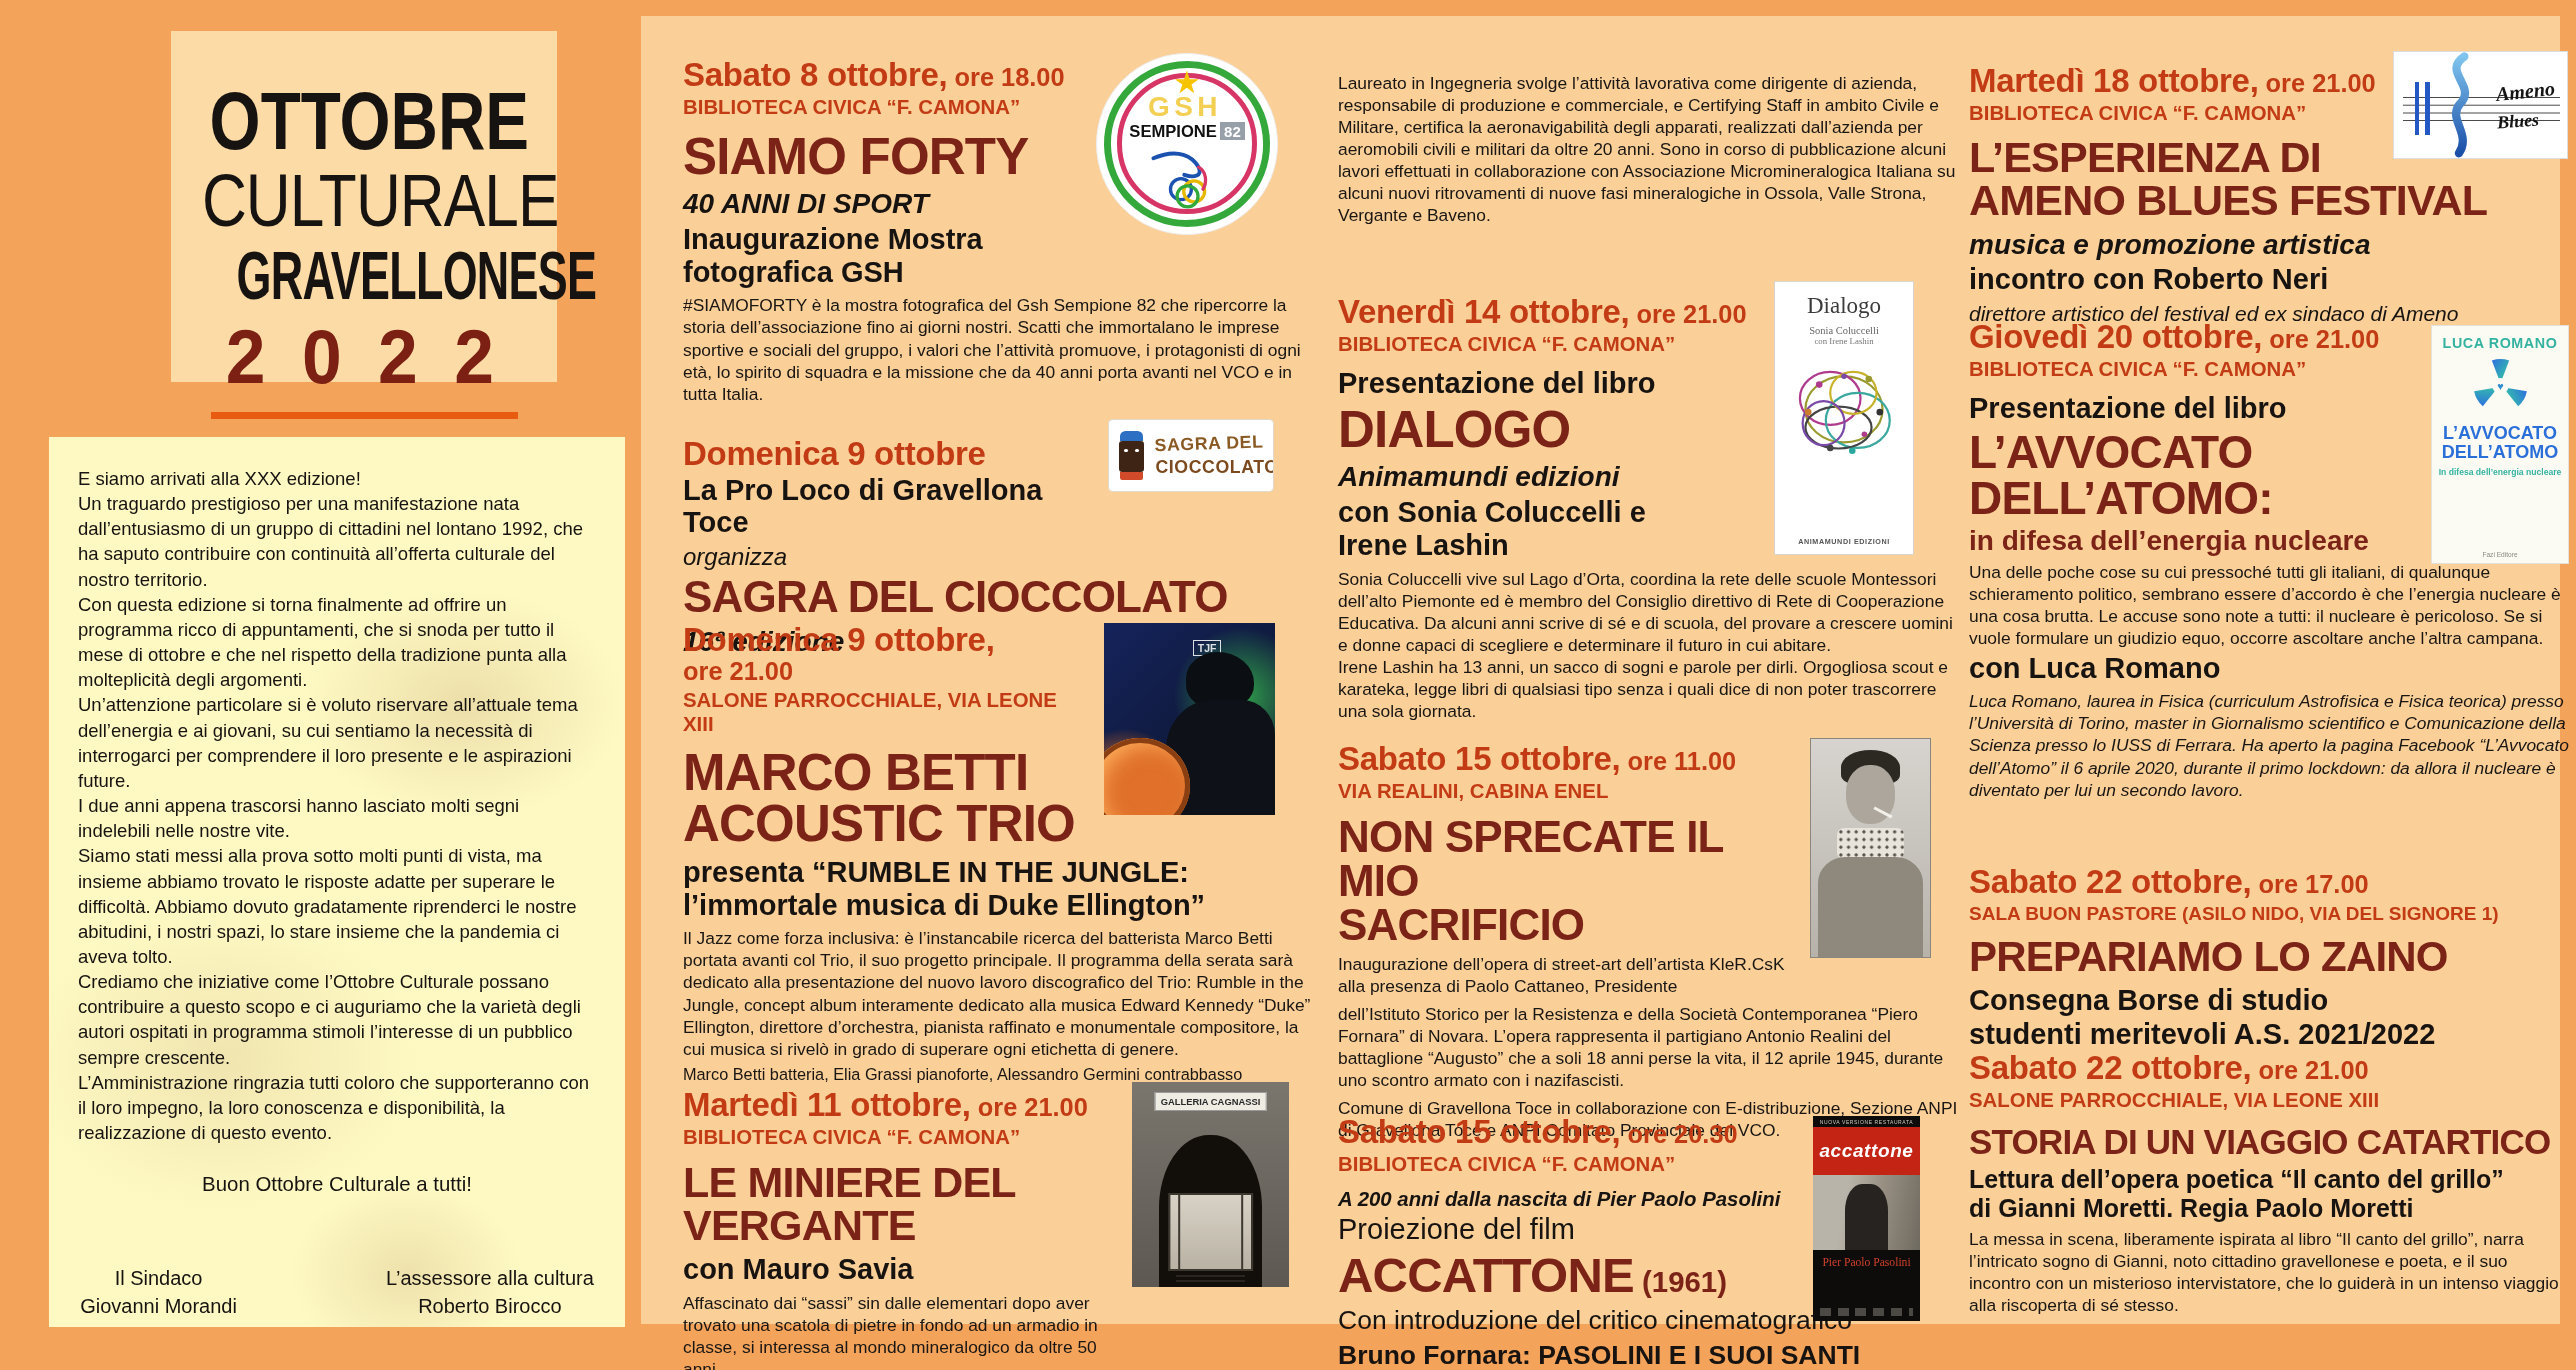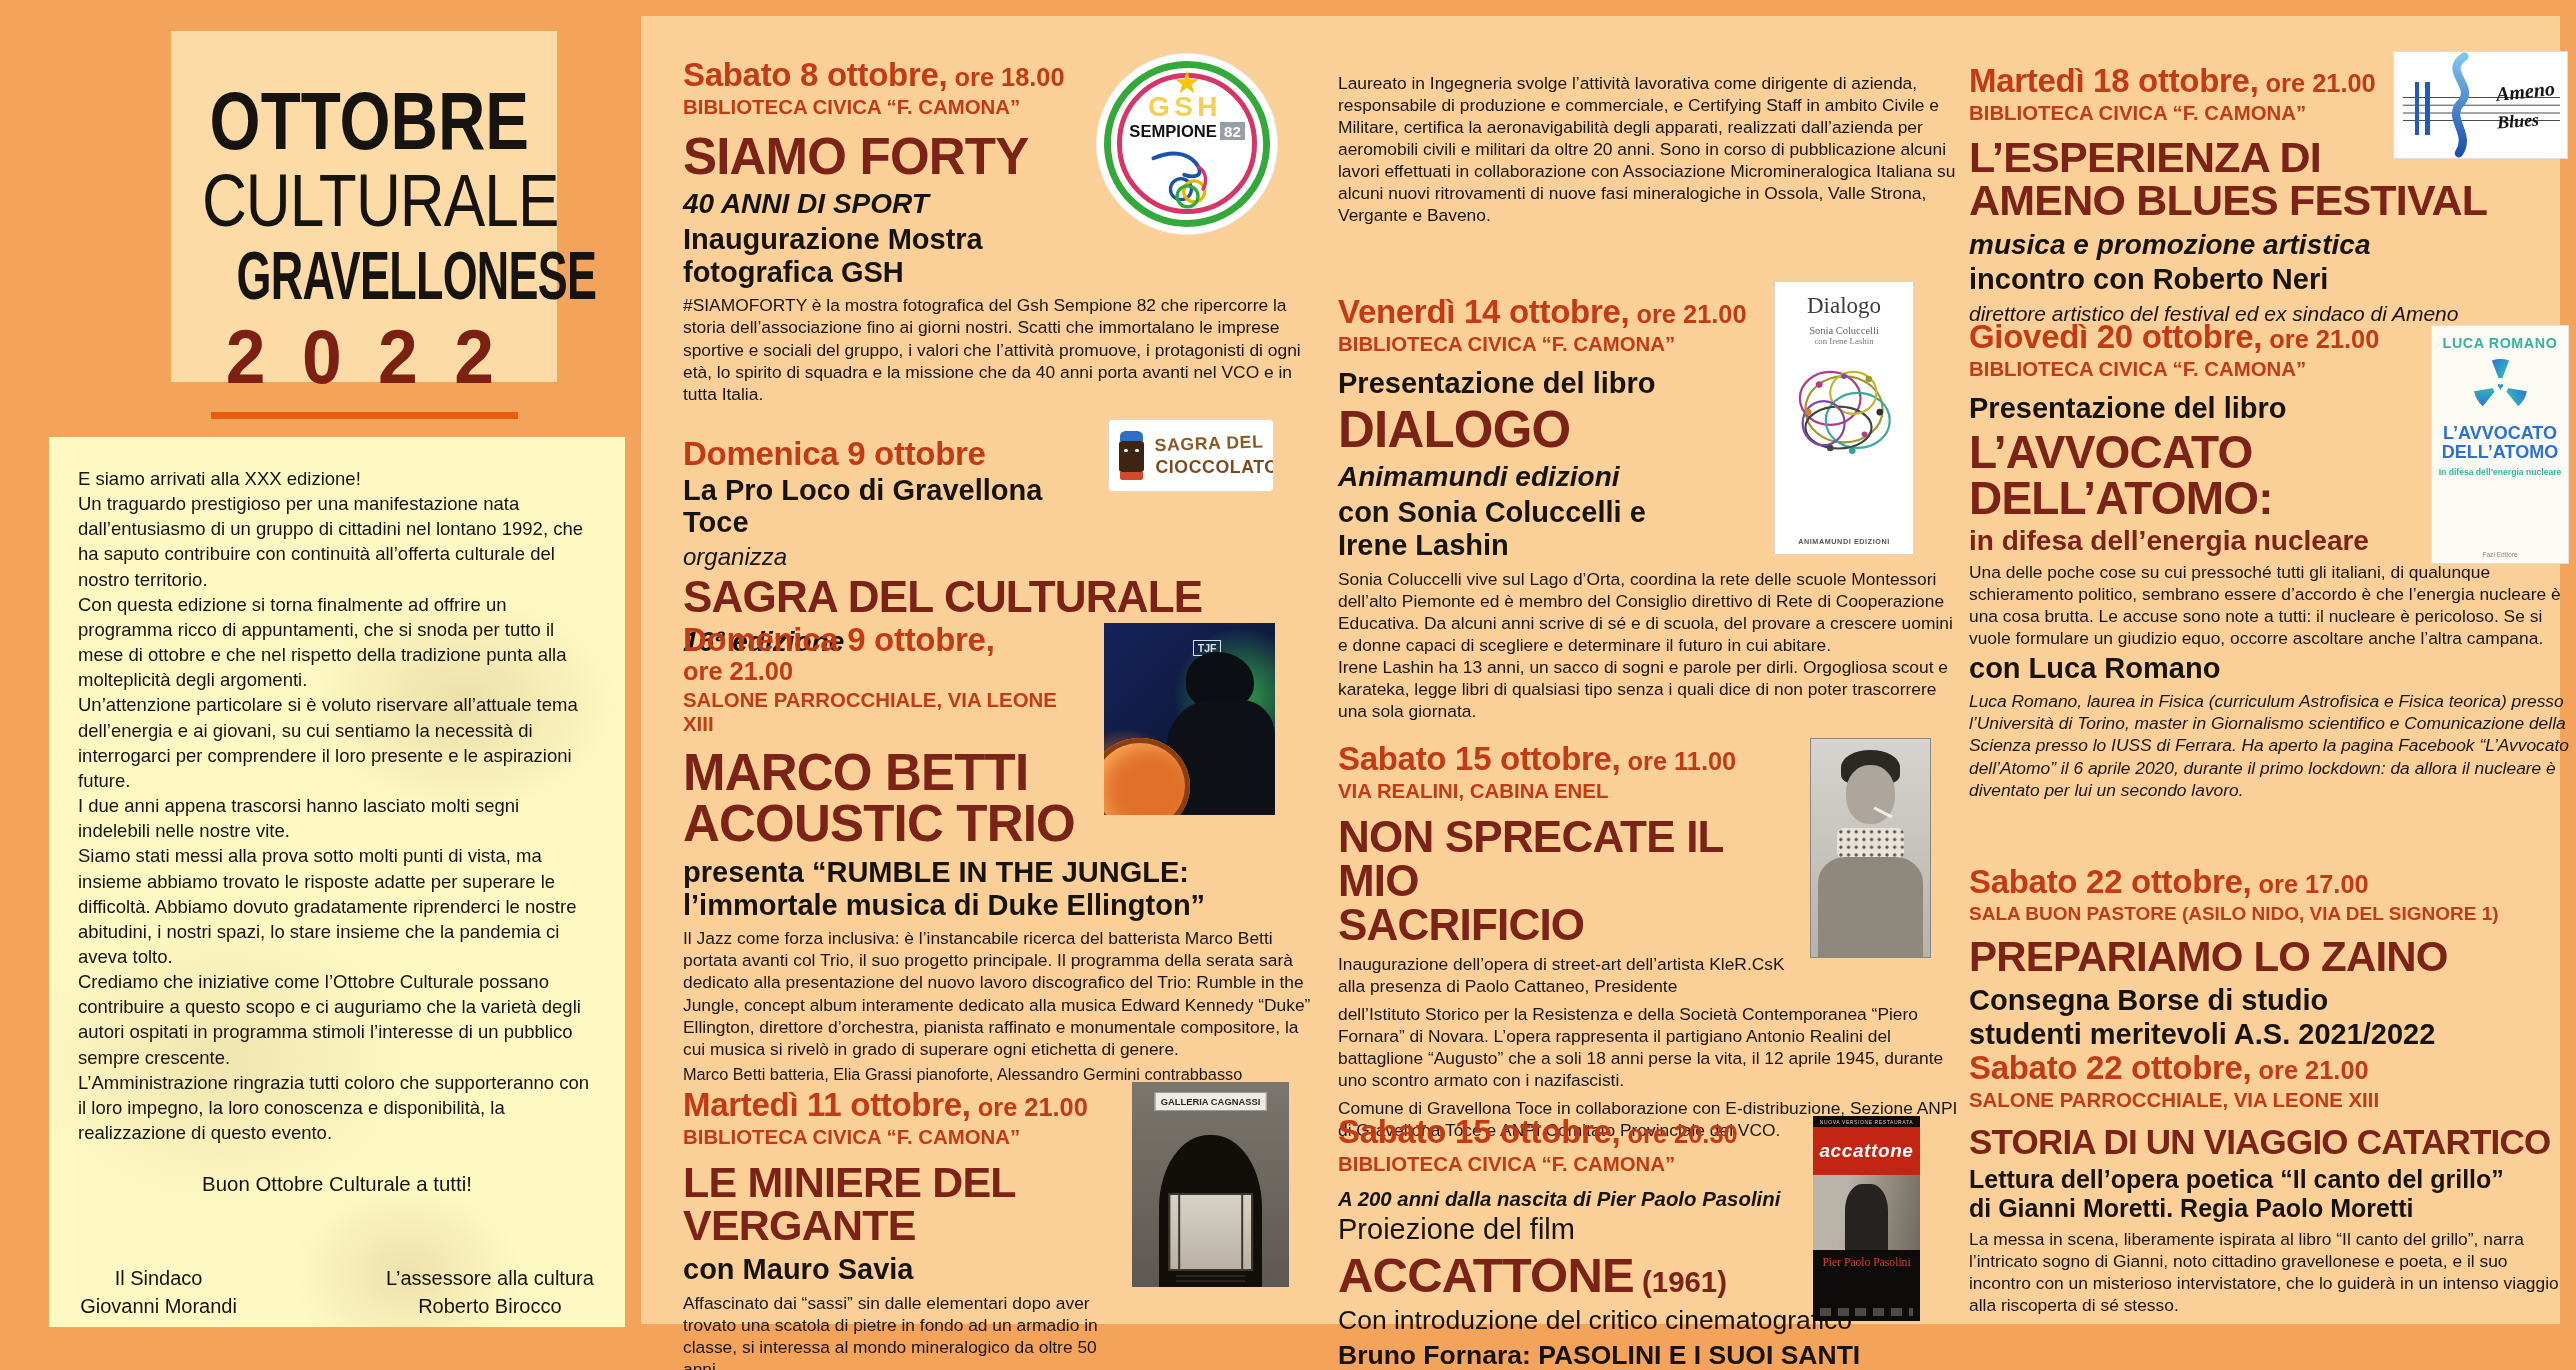--- a/index.html
+++ b/index.html
@@ -178,21 +178,21 @@
         <div class="ln title" style="font-size: 51px; width: 403px;">SIAMO FORTY</div>
         <div class="ln sbi" style="width: 403px;">40 ANNI DI SPORT</div>
         <div class="ln sb" style="width: 403px;">Inaugurazione Mostra
 fotografica GSH</div>
         <div class="ln body">#SIAMOFORTY è la mostra fotografica del Gsh Sempione 82 che ripercorre la storia dell’associazione fino ai giorni nostri. Scatti che immortalano le imprese sportive e sociali del gruppo, i valori che l’attività promuove, i protagonisti di ogni età, lo spirito di squadra e la missione che da 40 anni porta avanti nel VCO e in tutta Italia.</div>
       </article>
       <article class="event" style="top: 379px;">
         <div class="ln dateline" style="width: 408px;"><span class="ev-date">Domenica 9 ottobre</span></div>
         <div class="ln k" style="width: 408px;">La Pro Loco di Gravellona Toce</div>
         <div class="ln i" style="width: 408px;">organizza</div>
-        <div class="ln title" style="font-size: 44px;">SAGRA DEL CULTURALE</div>
+        <div class="ln title" style="font-size: 44px;">SAGRA DEL CIOCCOLATO</div>
         <div class="ln sbi">16ª edizione</div>
       </article>
       <article class="event" style="top: 565px;">
         <div class="ln dateline" style="width: 408px;"><span class="ev-date">Domenica 9 ottobre,</span><span class="ev-time brk">ore 21.00</span></div>
         <div class="ln venue" style="width: 408px;">SALONE PARROCCHIALE, VIA LEONE XIII</div>
         <div class="ln title" style="font-size: 51px; width: 408px;">MARCO BETTI
 ACOUSTIC TRIO</div>
         <div class="ln sb">presenta “RUMBLE IN THE JUNGLE:
 l’immortale musica di Duke Ellington”</div>
         <div class="ln body">Il Jazz come forza inclusiva: è l’instancabile ricerca del batterista Marco Betti portata avanti col Trio, il suo progetto principale. Il programma della serata sarà dedicato alla presentazione del nuovo lavoro discografico del Trio: Rumble in the Jungle, concept album interamente dedicato alla musica Edward Kennedy “Duke” Ellington, direttore d’orchestra, pianista raffinato e monumentale compositore, la cui musica si rivelò in grado di superare ogni etichetta di genere.</div>

